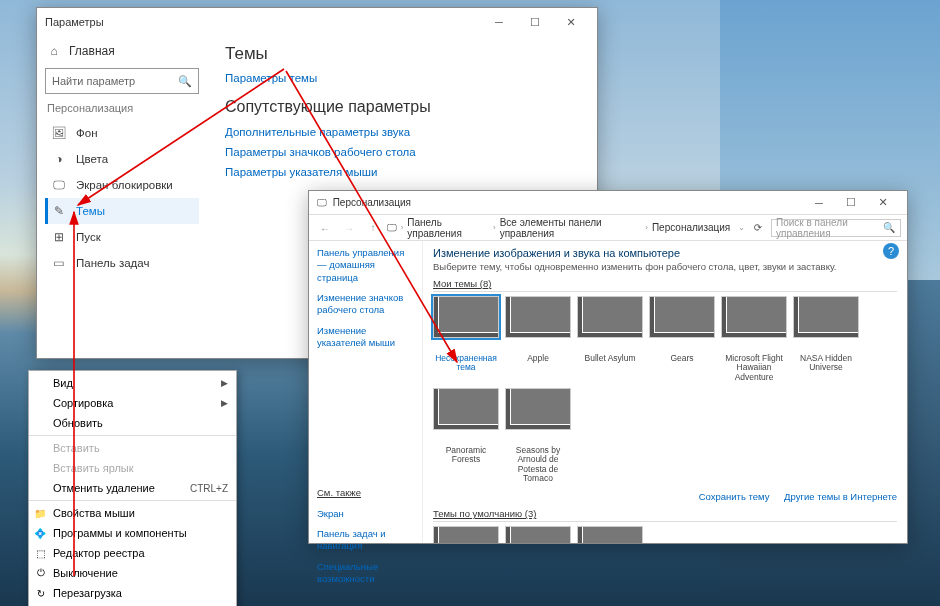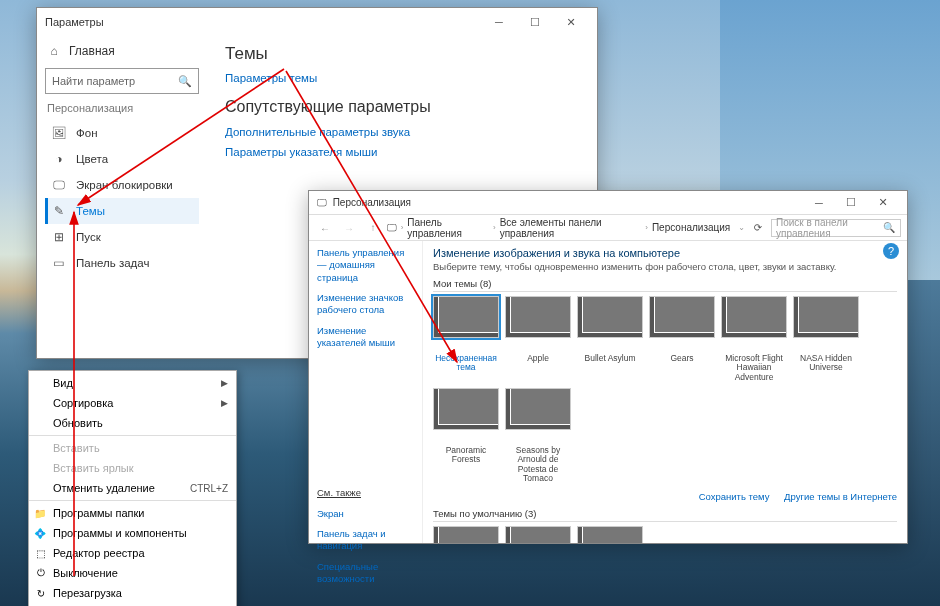--- a/index.html
+++ b/index.html
@@ -49,21 +49,21 @@
   .cpl .nav .crumbs span.sep { color:#999; font-size:8px; }
   .cpl .nav .refresh { width:18px; color:#555; cursor:pointer; text-align:center; }
   .cpl .nav .searchbox { width:130px; height:18px; border:1px solid #ccc; display:flex; align-items:center; padding:0 4px; color:#999; font-size:10px; justify-content:space-between; }
   .cpl .body2 { display:flex; height:calc(100% - 50px); }
   .cpl .left { width:114px; padding:6px 8px; border-right:1px solid #eee; }
   .cpl .left .lnk { color:#0067c0; font-size:9.5px; line-height:1.3; margin-bottom:8px; cursor:pointer; display:block; }
   .cpl .left .lnk.dark { color:#333;text-decoration:underline; }
   .cpl .content { flex:1; padding:6px 10px; overflow:auto; position:relative; }
   .cpl .content h4 { color:#003a6a; font-size:11px; font-weight:400; margin-bottom:2px; }
   .cpl .content .sub { font-size:9.5px; color:#555; margin-bottom:6px; }
-  .cpl .section-hdr { font-size:9.5px; color:#333; border-bottom:1px solid #ddd; padding-bottom:2px; margin-bottom:4px; }
+  .cpl .section-hdr { font-size:9.5px; color:#333; border-bottom:1px solid #ddd; padding-bottom:2px; margin-bottom:4px;text-decoration:underline; }
   .cpl .themes-grid { display:flex; flex-wrap:wrap; gap:6px; margin-bottom:8px; }
   .cpl .theme { width:66px; text-align:center; cursor:pointer; }
   .cpl .theme .thumb { width:66px; height:42px; background:#555; position:relative; border:1px solid #ccc; overflow:hidden; }
   .cpl .theme .thumb.sel { outline:2px solid #2a8dd4; }
   .cpl .theme .cap { font-size:8.5px; color:#444; line-height:1.1; margin-top:16px; word-wrap:break-word; }
   .cpl .theme .cap.sel { color:#0067c0; }
   .cpl .actions { text-align:right; font-size:9.5px; margin:4px 0 6px; }
   .cpl .actions a { color:#0067c0; margin-left:12px; cursor:pointer; }
   .cpl .help { position:absolute; right:8px; top:2px; width:16px; height:16px; border-radius:50%; background:#2a8dd4; color:#fff; font-size:11px; display:flex; align-items:center; justify-content:center; cursor:pointer; }
 
@@ -138,20 +138,21 @@
             <span class="ic">▭</span>
             <span>Панель задач</span>
           </div>
         </div>
     </div>
     <div class="main">
       <h2>Темы</h2>
       <span class="link">Параметры темы</span>
       <h3>Сопутствующие параметры</h3>
       <span class="link">Дополнительные параметры звука</span>
+      <span class="link">Параметры значков рабочего стола</span>
       <span class="link">Параметры указателя мыши</span>
     </div>
   </div>
 </div>
 
 <div class="ctx" id="ctx-menu">
     <div class="row">
       <span class="lab">Вид</span>
       <span class="chev">▶</span>
     </div>
@@ -170,21 +171,21 @@
     <div class="row dis">
       <span class="lab">Вставить ярлык</span>
     </div>
     <div class="row">
       <span class="lab">Отменить удаление</span>
       <span class="short">CTRL+Z</span>
     </div>
     <hr>
     <div class="row">
       <span class="ico">📁</span>
-      <span class="lab">Программы папки</span>
+      <span class="lab">Свойства мыши</span>
     </div>
     <div class="row">
       <span class="ico">💠</span>
       <span class="lab">Программы и компоненты</span>
     </div>
     <div class="row">
       <span class="ico">⬚</span>
       <span class="lab">Редактор реестра</span>
     </div>
     <div class="row">

